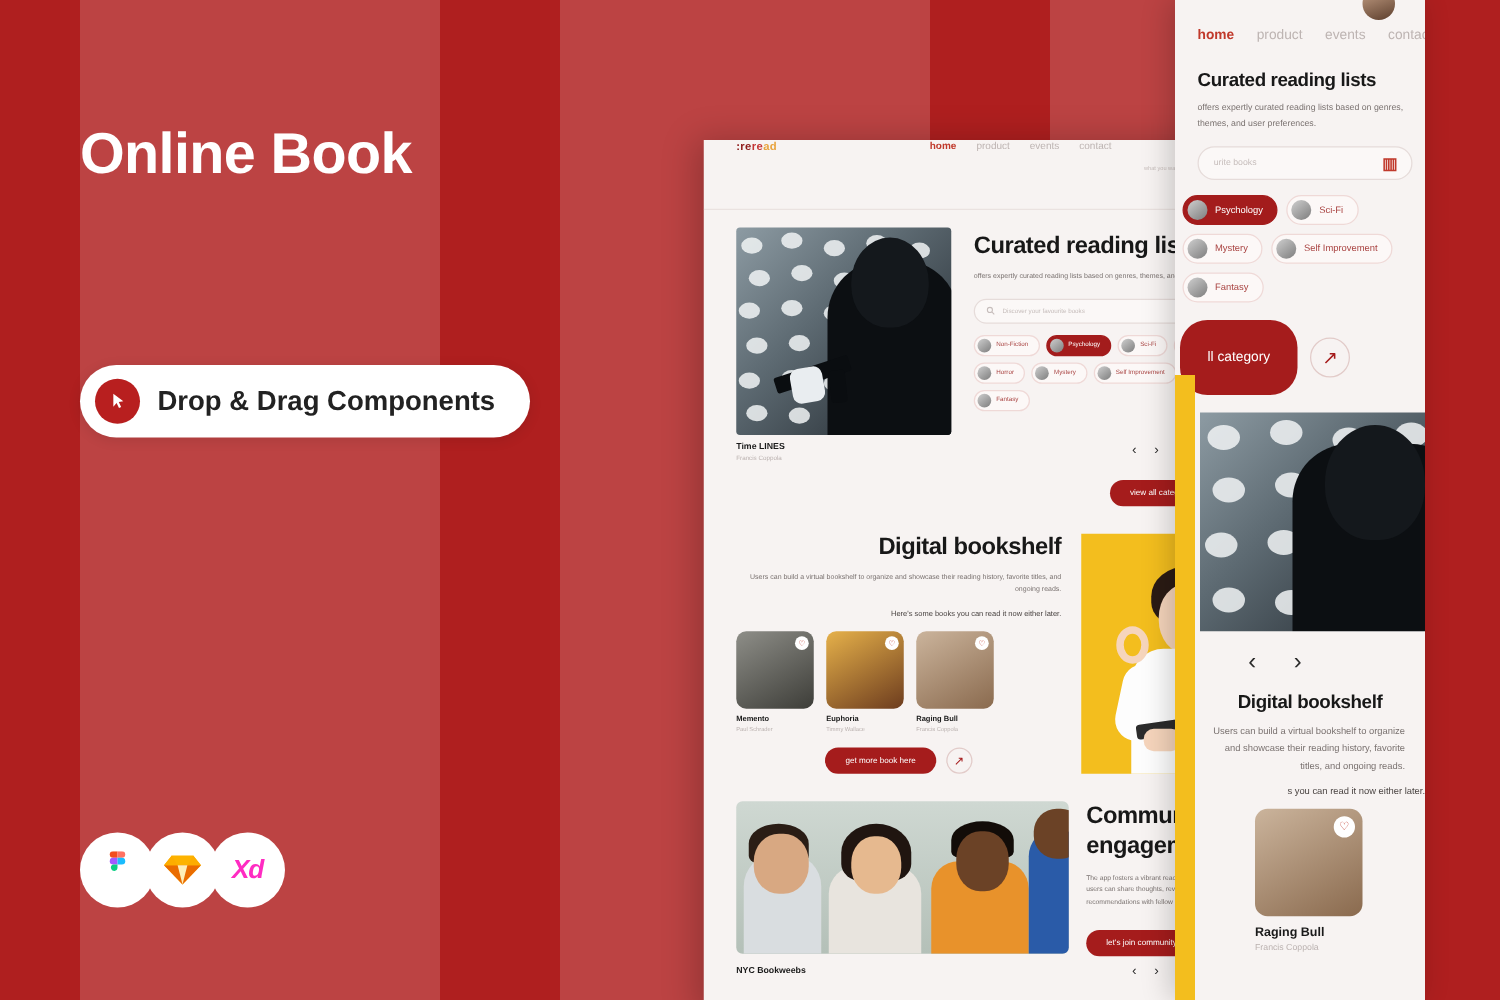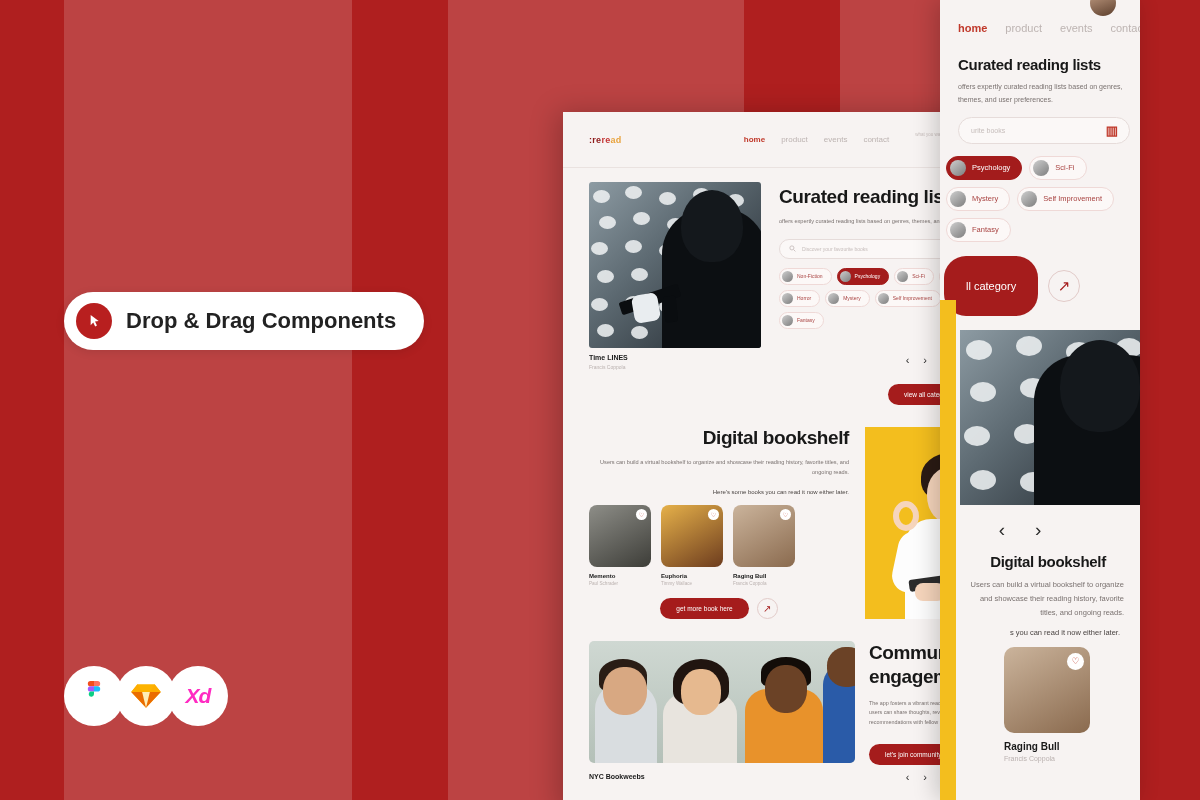--- a/index.html
+++ b/index.html
@@ -57,21 +57,21 @@
 
   
   .mockup {
     position:absolute; left:563px; top:112px;
     width:460px; height:700px;
     background:#F7F3F2; z-index:3;
     box-shadow:-6px 0 26px rgba(0,0,0,.22);
     overflow:hidden;
   }
   .mk-nav {
-    height:56px; display:flex; align-items:center;
+    height:56px; display:flex; 
     padding:0 26px; border-bottom:1px solid #EAE2E0;
   }
   .mk-logo { font-size:9px; font-weight:bold; letter-spacing:.3px; }
   .mk-logo .c1{color:#8E1B1B;} .mk-logo .c2{color:#C43535;} .mk-logo .c3{color:#E8A33D;}
   .mk-navlinks { display:flex; gap:16px; margin-left:auto; }
   .mk-navlinks span { font-size:8px; color:#BDB4B2; }
   .mk-navlinks span.active { color:#C0392B; font-weight:bold; }
   .mk-user { display:flex; align-items:center; margin-left:26px; }
   .mk-user-txt { text-align:right; margin-right:6px; }
   .mk-greet { font-size:4.5px; color:#C8BFBD; display:block; }
@@ -232,21 +232,21 @@
   .zp-tag.sel span { color:#fff; }
   .zp-tag i { width:16px; height:16px; border-radius:50%; background:linear-gradient(140deg,#cfcfcf,#7d7d7d); flex:none;}
   .zp-cta { display:flex; align-items:center; gap:10px; padding:14px 0 0 4px; }
   .zp-btn { background:#A51C1C; color:#fff; border-radius:22px; font-size:11px; padding:24px 22px; white-space:nowrap; }
   .zp-arrow { width:32px;height:32px;border-radius:50%;border:1px solid #E2CBC9;display:flex;align-items:center;justify-content:center;color:#A51C1C;font-size:15px;}
   .zp-img { margin:14px 0 0 20px; width:200px; height:175px;
     background:linear-gradient(135deg,#8d9ba3 0%,#5d6a72 40%,#1c2228 100%); position:relative; overflow:hidden;}
   .zp-prevnext { display:flex; gap:30px; justify-content:center; padding:14px 40px 0 0; font-size:19px; color:#2b2b2b;}
   .zp-h2 { font-size:15px; font-weight:bold; color:#181818; text-align:center; padding:12px 0 0 16px; letter-spacing:-0.3px;}
   .zp-sub2 { font-size:7.5px; color:#7a7270; line-height:1.85; text-align:right; padding:8px 16px 0 30px; }
-  .zp-note { font-size:7.5px; color:#4a4442; text-align:right; padding:8px 20px 0 0; }
+  .zp-note { font-size:7.5px; color:#4a4442; text-align:right; padding:8px 0 0 0; }
   .zp-book { margin:10px 0 0 64px; width:86px; }
   .zp-cover { width:86px; height:86px; border-radius:10px; position:relative; overflow:hidden;
     background:linear-gradient(150deg,#cbb49c,#8a6a4e); }
   .zp-heart { position:absolute; right:6px; top:6px; width:17px;height:17px;border-radius:50%;background:#fff;color:#C0392B;font-size:9px;display:flex;align-items:center;justify-content:center;}
   .zp-bt { font-size:10px; font-weight:bold; color:#1a1a1a; margin-top:8px; }
   .zp-ba { font-size:7px; color:#BBB2B0; margin-top:3px; }
   .zp-strip { position:absolute; left:0; top:300px; width:16px; height:500px; }
 </style>
 </head>
 <body>
@@ -257,20 +257,21 @@
   <div class="stripe" style="width:96px;background:#AF1F1F"></div>
   <div class="stripe" style="width:296px;background:#BC4343"></div>
   <div class="stripe" style="width:96px;background:#AF1F1F"></div>
   <div class="stripe" style="width:144px;background:#BC4343"></div>
   <div class="stripe" style="width:216px;background:#AF1F1F"></div>
 </div>
 
 <div class="promo">
 
   <div class="promo-title">
+    <div>Online Book</div>
   </div>
 
   <div class="pills">
 
 
 
 
     <div class="pill-row"><div class="pill">
       <span class="pill-icon">
         <svg width="16" height="16" viewBox="0 0 24 24" fill="#fff">

